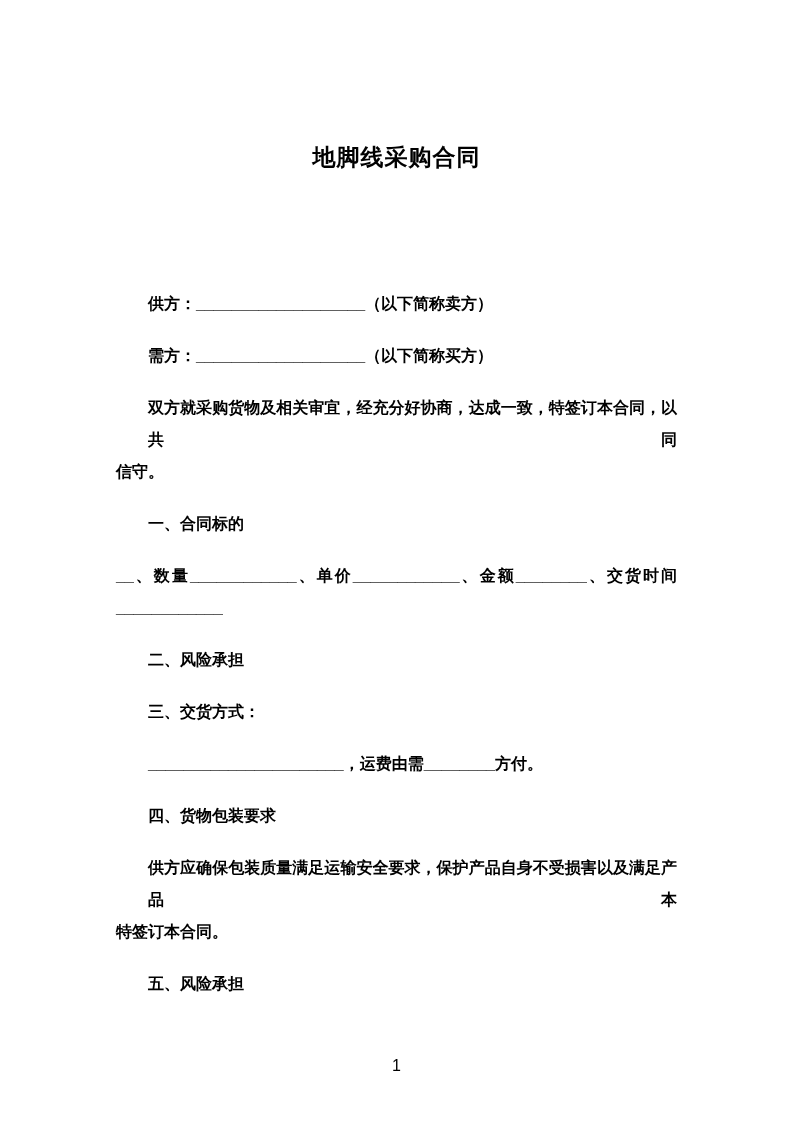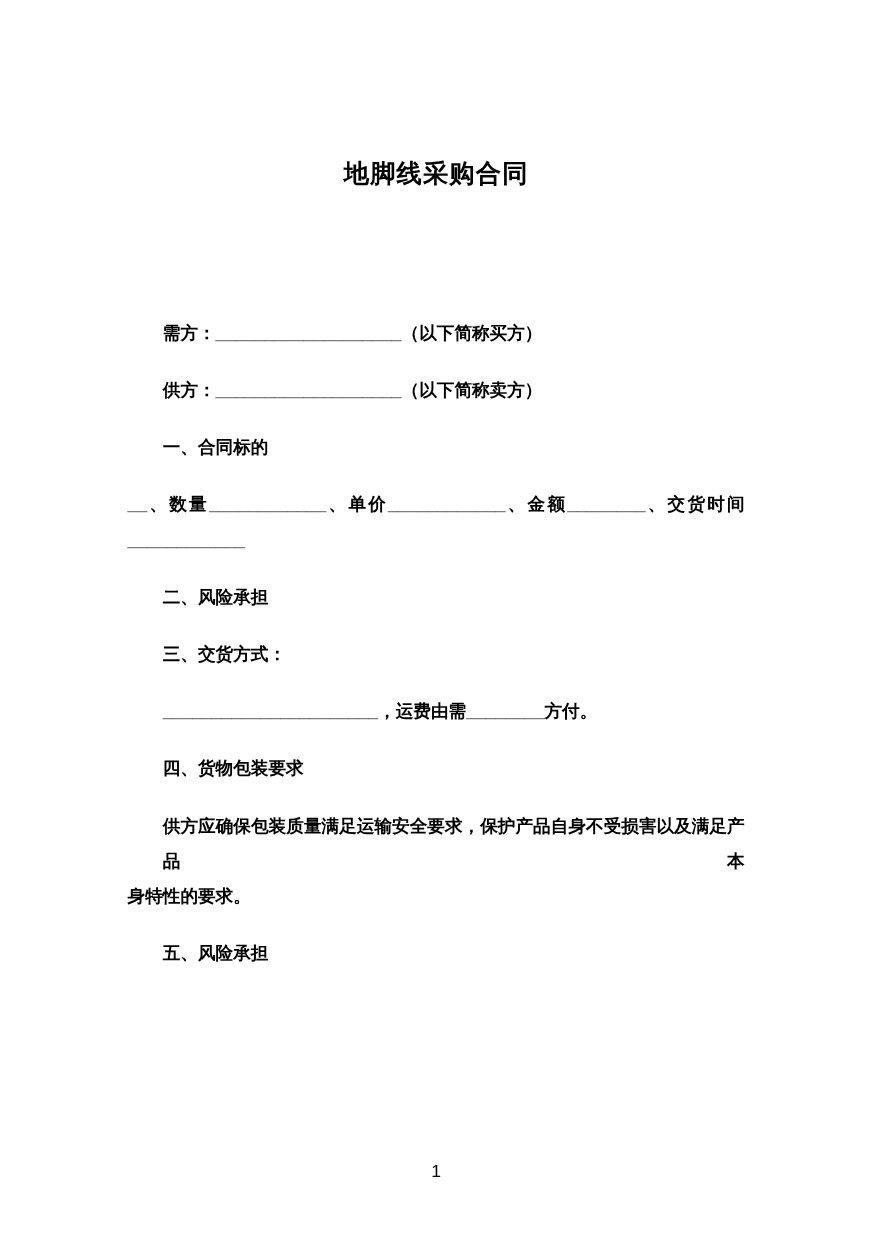--- a/index.html
+++ b/index.html
@@ -57,27 +57,31 @@
 </style>
 </head>
 <body>
 
 <div class="page">
   <div class="content">
 
     <h1 class="doc-title">地脚线采购合同</h1>
 
     <div class="para">
+      <div class="line indent">供方：___________________（以下简称卖方）</div>
+    </div>
+
+    <div class="para">
       <div class="line indent">需方：___________________（以下简称买方）</div>
     </div>
 
     <div class="para">
-      <div class="line indent">供方：___________________（以下简称卖方）</div>
+      <div class="line indent fill">双方就采购货物及相关审宜，经充分好协商，达成一致，特签订本合同，以共同</div>
+      <div class="line">信守。</div>
     </div>
-
 
     <div class="para">
       <div class="line indent">一、合同标的</div>
     </div>
 
     <div class="para">
       <div class="line fill">__、数量____________、单价____________、金额________、交货时间____________</div>
     </div>
 
     <div class="para">
@@ -92,21 +96,21 @@
     <div class="para">
       <div class="line indent">______________________，运费由需________方付。</div>
     </div>
 
     <div class="para">
       <div class="line indent">四、货物包装要求</div>
     </div>
 
     <div class="para">
       <div class="line indent fill">供方应确保包装质量满足运输安全要求，保护产品自身不受损害以及满足产品本</div>
-      <div class="line">身特性的要求。</div>
+      <div class="line">特签订本合同。</div>
     </div>
 
     <div class="para">
       <div class="line indent">五、风险承担</div>
     </div>
 
   </div>
 
   <div class="pageno">1</div>
 </div>

